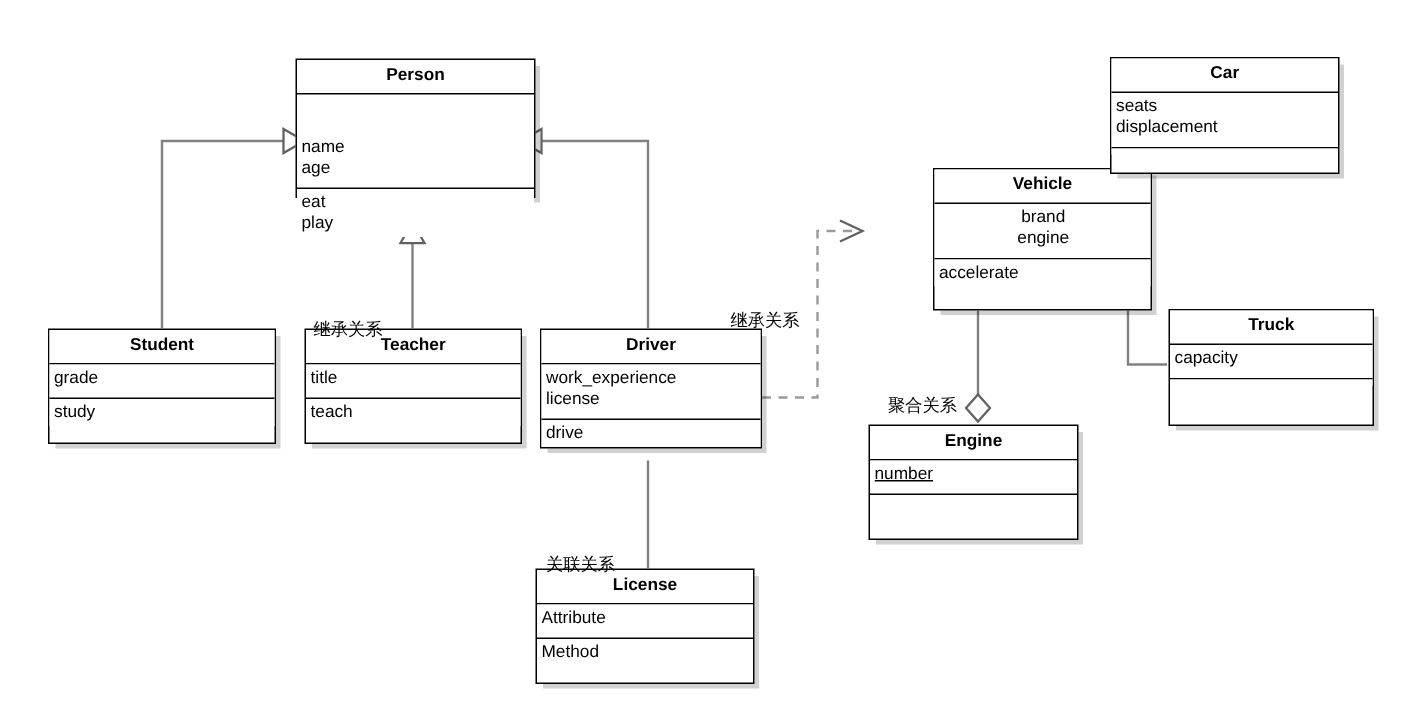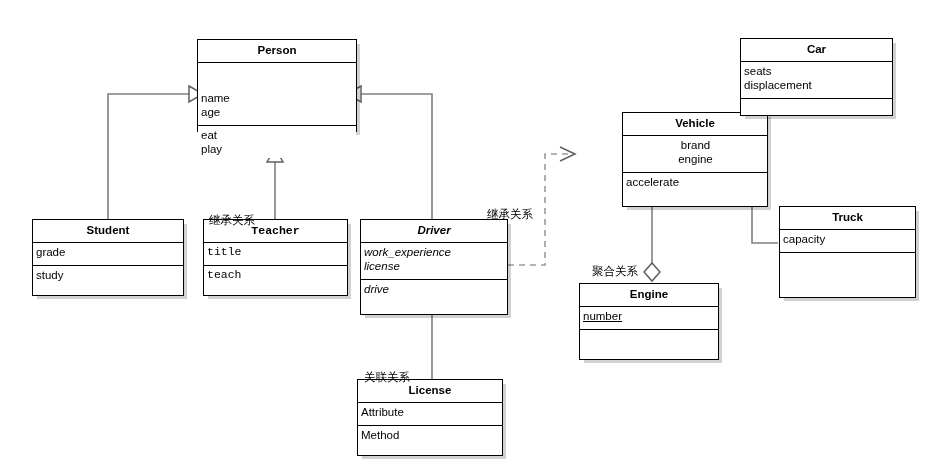--- a/index.html
+++ b/index.html
@@ -157,31 +157,31 @@
   <div class="uml-class" style="left:32px; top:219px; width:152px; height:77px;">
     <div class="cls-title">Student</div>
     <div class="cls-section cls-attrs" style="height:18px;">
       <div class="cls-row">grade</div>
     </div>
     <div class="cls-section cls-methods">
       <div class="cls-row">study</div>
     </div>
   </div>
 
-  <div class="uml-class" style="left:203px; top:219px; width:145px; height:77px;font-family:Liberation Mono, monospace;">
+  <div class="uml-class" style="left:203px; top:219px; width:145px; height:77px;">
     <div class="cls-title">Teacher</div>
     <div class="cls-section cls-attrs" style="height:18px;">
       <div class="cls-row">title</div>
     </div>
     <div class="cls-section cls-methods">
       <div class="cls-row">teach</div>
     </div>
   </div>
 
-  <div class="uml-class" style="left:360px; top:219px; width:148px; height:96px;font-style:italic;">
+  <div class="uml-class" style="left:360px; top:219px; width:148px; height:80px;">
     <div class="cls-title">Driver</div>
     <div class="cls-section cls-attrs" style="height:32px;">
       <div class="cls-row">work_experience</div>
       <div class="cls-row">license</div>
     </div>
     <div class="cls-section cls-methods">
       <div class="cls-row">drive</div>
     </div>
   </div>
 
@@ -208,21 +208,21 @@
 
   <div class="uml-class" style="left:740px; top:38px; width:153px; height:78px;">
     <div class="cls-title">Car</div>
     <div class="cls-section cls-attrs" style="height:32px;">
       <div class="cls-row">seats</div>
       <div class="cls-row">displacement</div>
     </div>
     <div class="cls-section cls-methods"></div>
   </div>
 
-  <div class="uml-class" style="left:779px; top:206px; width:137px; height:92px;">
+  <div class="uml-class" style="left:779px; top:206px; width:137px; height:78px;">
     <div class="cls-title">Truck</div>
     <div class="cls-section cls-attrs" style="height:18px;">
       <div class="cls-row">capacity</div>
     </div>
     <div class="cls-section cls-methods"></div>
   </div>
 
   <div class="uml-class" style="left:579px; top:283px; width:140px; height:77px;">
     <div class="cls-title">Engine</div>
     <div class="cls-section cls-attrs" style="height:18px;text-decoration:underline;">

